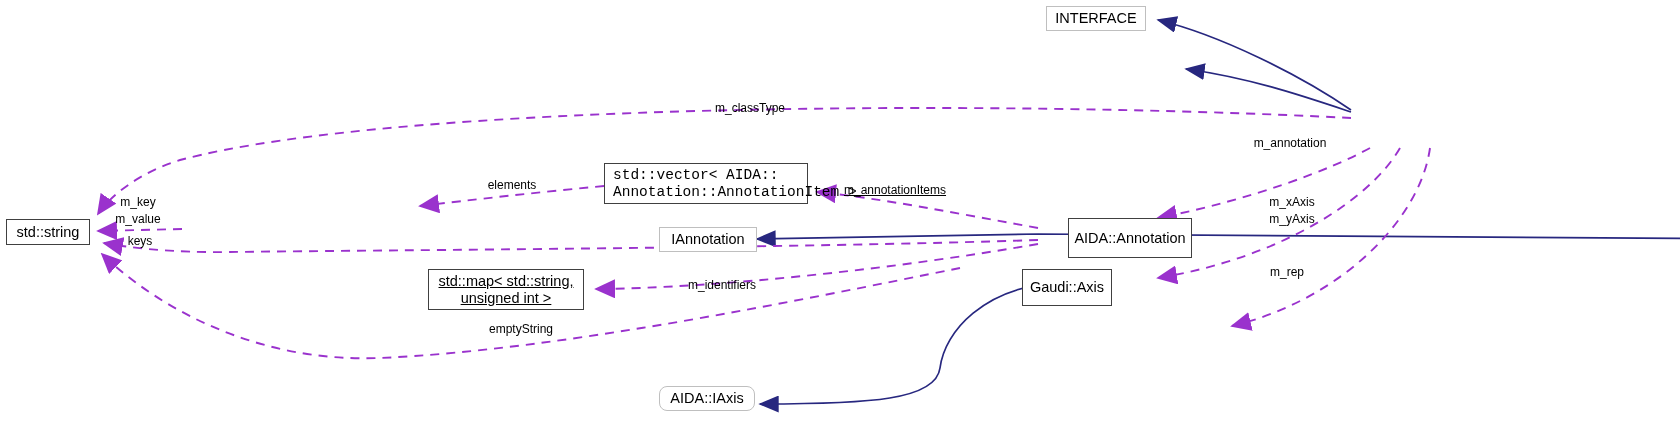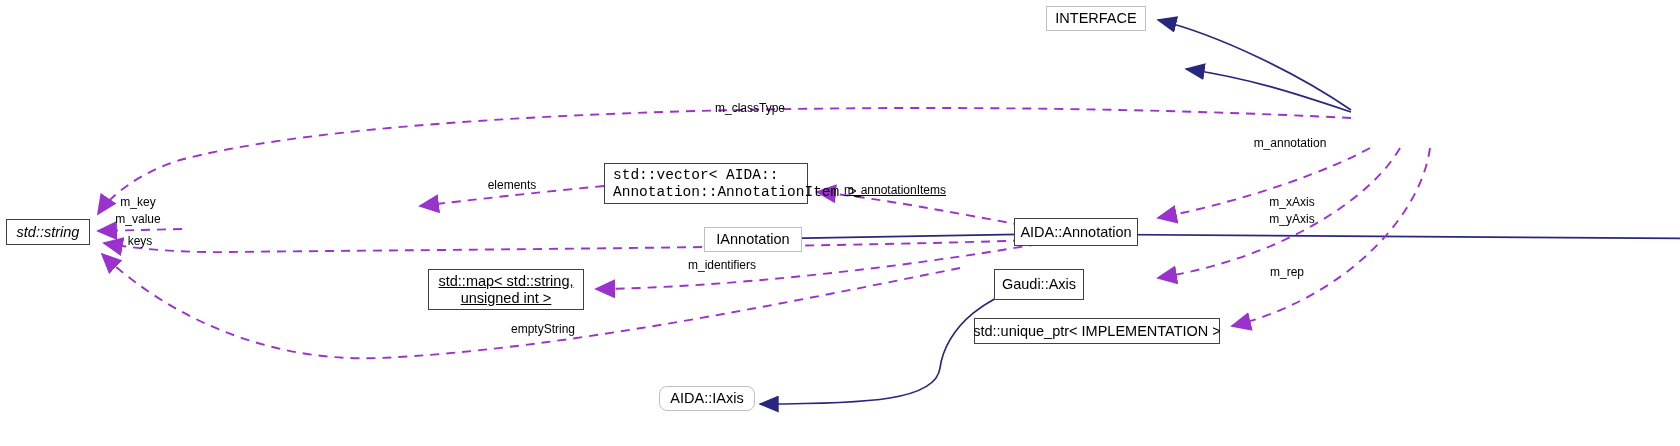--- a/index.html
+++ b/index.html
@@ -95,53 +95,52 @@
       <path d="M1370,148 C1330,170 1250,200 1158,218" marker-end="url(#arrow-usage)"></path>
       <path d="M1400,148 C1370,200 1280,258 1158,278" marker-end="url(#arrow-usage)"></path>
       <path d="M1430,148 C1420,220 1340,300 1232,326" marker-end="url(#arrow-usage)"></path>
     </g>
   </svg>
 
   <div class="node light" style="left:1046px; top:6px; width:100px; height:25px;">INTERFACE</div>
 
 
 
-  <div class="node" style="left:6px; top:219px; width:84px; height:26px;font-style:italic;">std::string</div>
+  <div class="node" style="left:6px; top:219px; width:84px; height:26px;">std::string</div>
 
 
   <div class="node left-align" style="left:604px; top:163px; width:204px; height:41px; padding-left:8px;">std::vector&lt; AIDA::
 Annotation::AnnotationItem &gt;</div>
 
-  <div class="node light" style="left:659px; top:227px; width:98px; height:25px;margin-left:45px;">IAnnotation</div>
+  <div class="node light" style="left:659px; top:227px; width:98px; height:25px;">IAnnotation</div>
 
-  <div class="node" style="left:1014px; top:218px; width:124px; height:28px;">AIDA::Annotation</div>
+  <div class="node" style="left:1068px; top:218px; width:124px; height:40px;">AIDA::Annotation</div>
 
   <div class="node" style="left:428px; top:269px; width:156px; height:41px;text-decoration:underline;">std::map&lt; std::string,
 unsigned int &gt;</div>
 
-  <div class="node" style="left:994px; top:269px; width:90px; height:31px;">Gaudi::Axis</div>
+  <div class="node" style="left:1022px; top:269px; width:90px; height:37px;">Gaudi::Axis</div>
 
-  <div class="node" style="left:974px; top:318px; width:246px; height:26px;">std::unique_ptr&lt; IMPLEMENTATION &gt;</div>
 
   <div class="node light" style="left:659px; top:386px; width:96px; height:25px;border-radius:8px;">AIDA::IAxis</div>
 
   <div class="edge-label" style="left:670px; top:100px; width:160px;">m_classType</div>
 
   <div class="edge-label" style="left:98px; top:194px; width:80px;">m_key
 m_value</div>
 
   <div class="edge-label" style="left:114px; top:233px; width:52px;">keys</div>
 
   <div class="edge-label" style="left:470px; top:177px; width:84px;">elements</div>
 
   <div class="edge-label" style="left:828px; top:182px; width:134px;text-decoration:underline;">m_annotationItems</div>
 
-  <div class="edge-label" style="left:664px; top:257px; width:116px;">m_identifiers</div>
+  <div class="edge-label" style="left:664px; top:277px; width:116px;">m_identifiers</div>
 
-  <div class="edge-label" style="left:488px; top:321px; width:110px;">emptyString</div>
+  <div class="edge-label" style="left:466px; top:321px; width:110px;">emptyString</div>
 
   <div class="edge-label" style="left:1238px; top:135px; width:104px;">m_annotation</div>
 
   <div class="edge-label" style="left:1248px; top:194px; width:88px;">m_xAxis
 m_yAxis</div>
 
   <div class="edge-label" style="left:1254px; top:264px; width:66px;">m_rep</div>
 
 </div>
 

